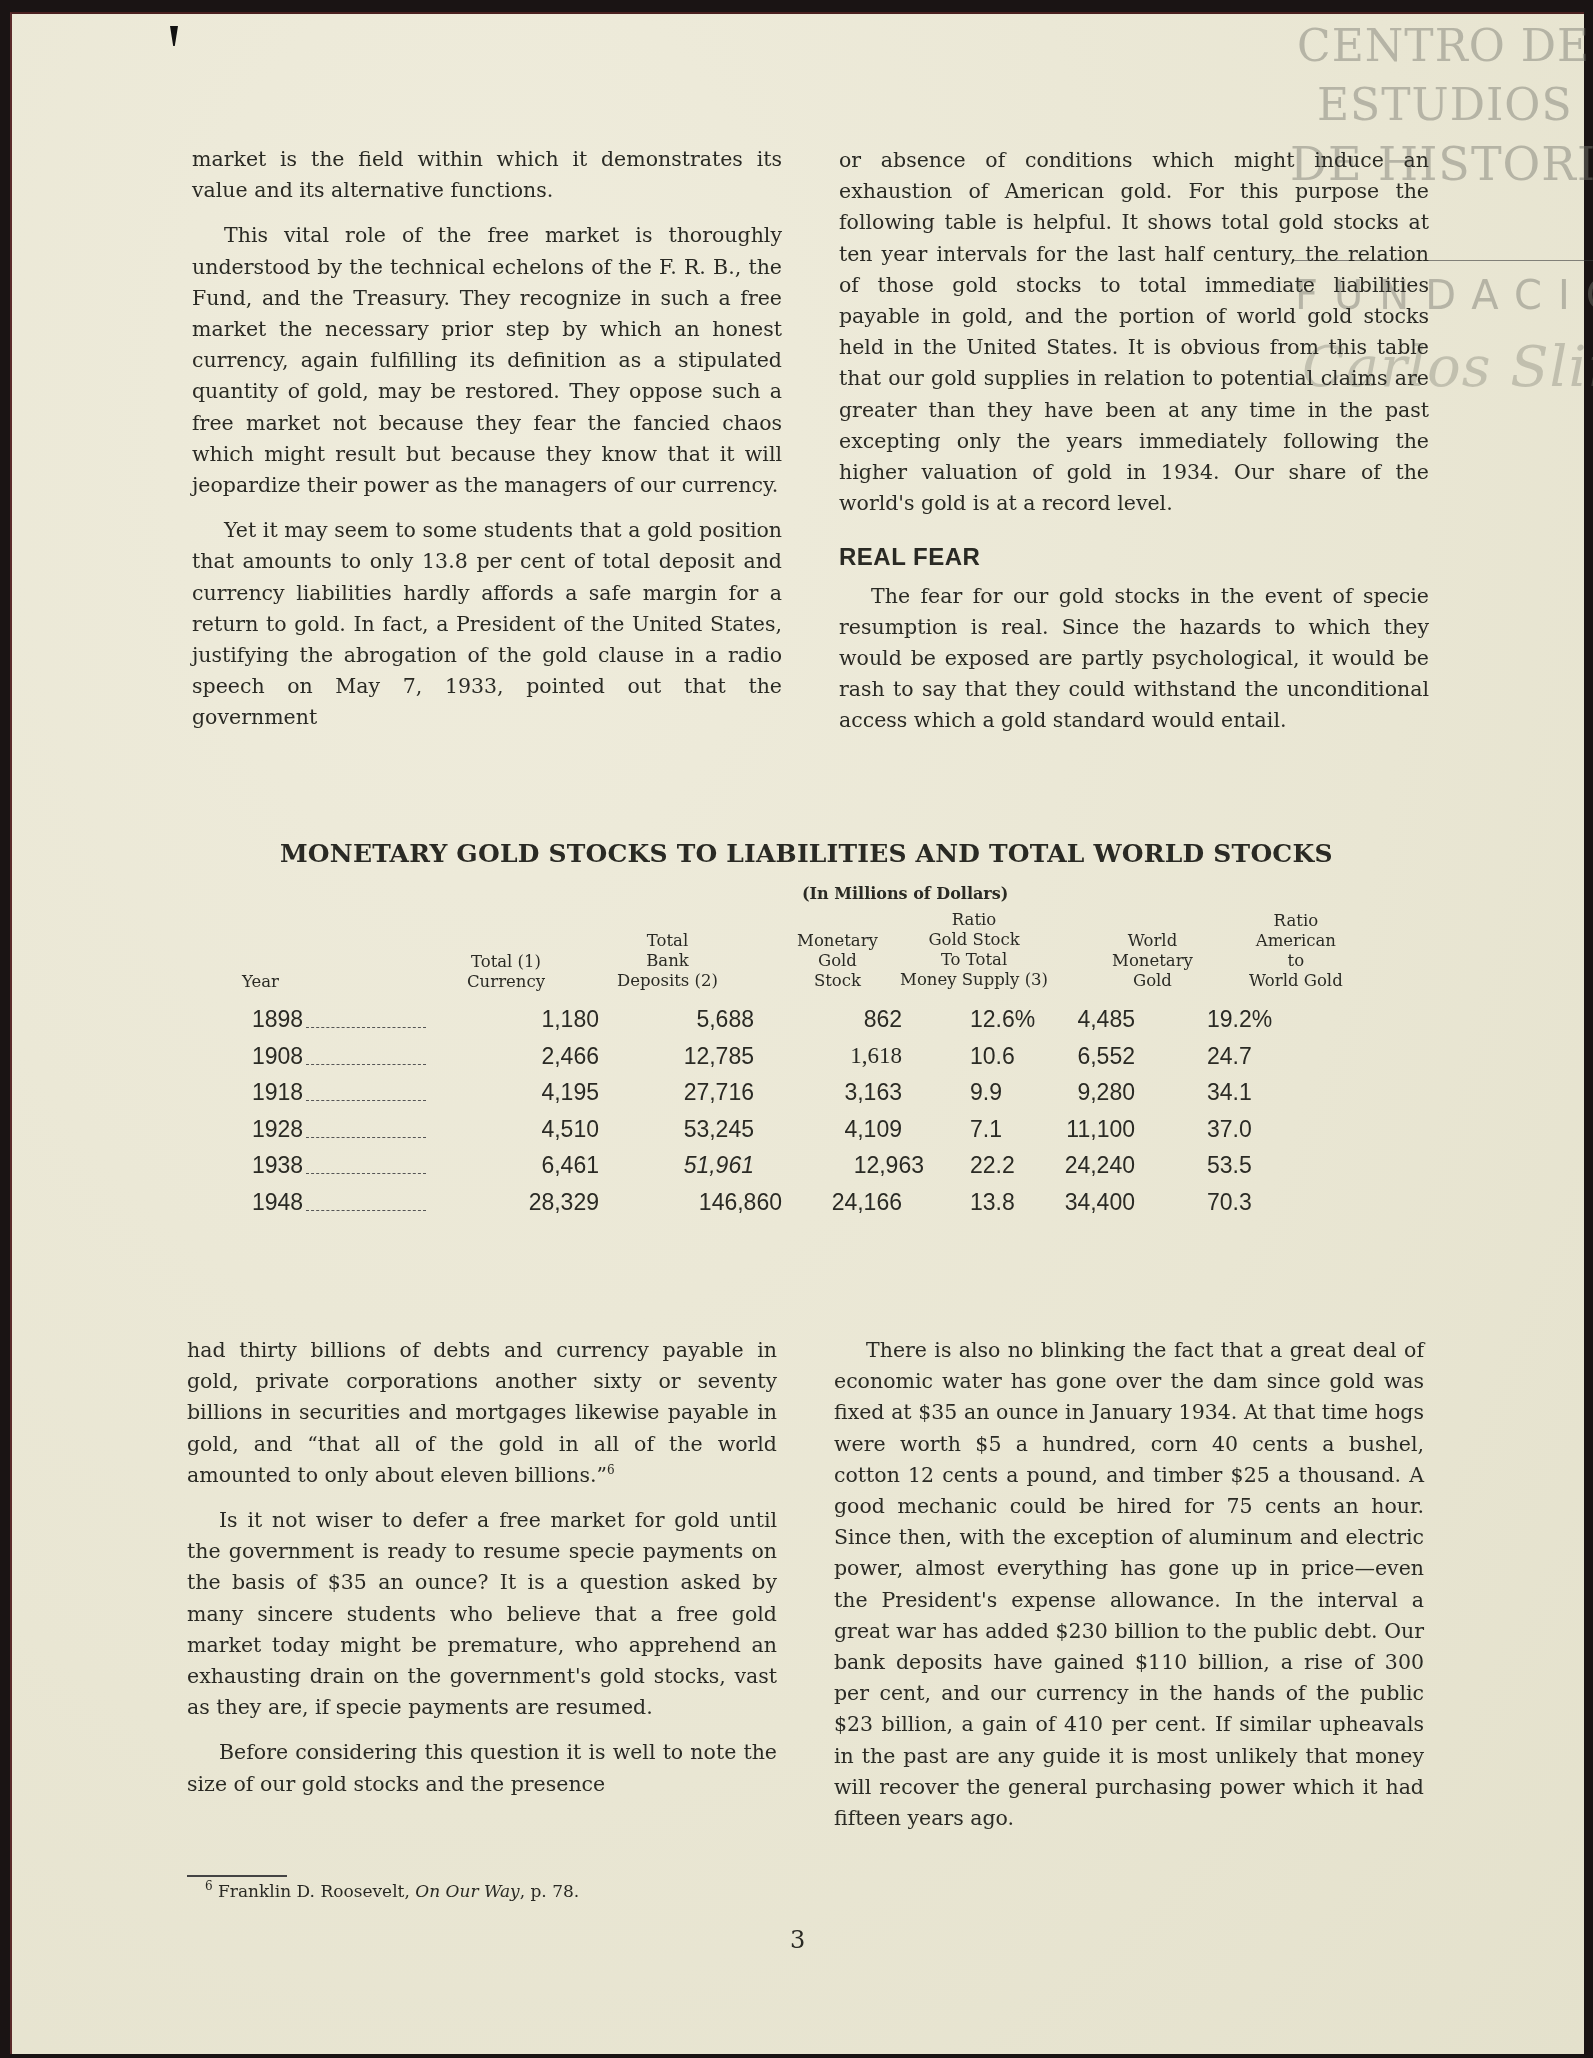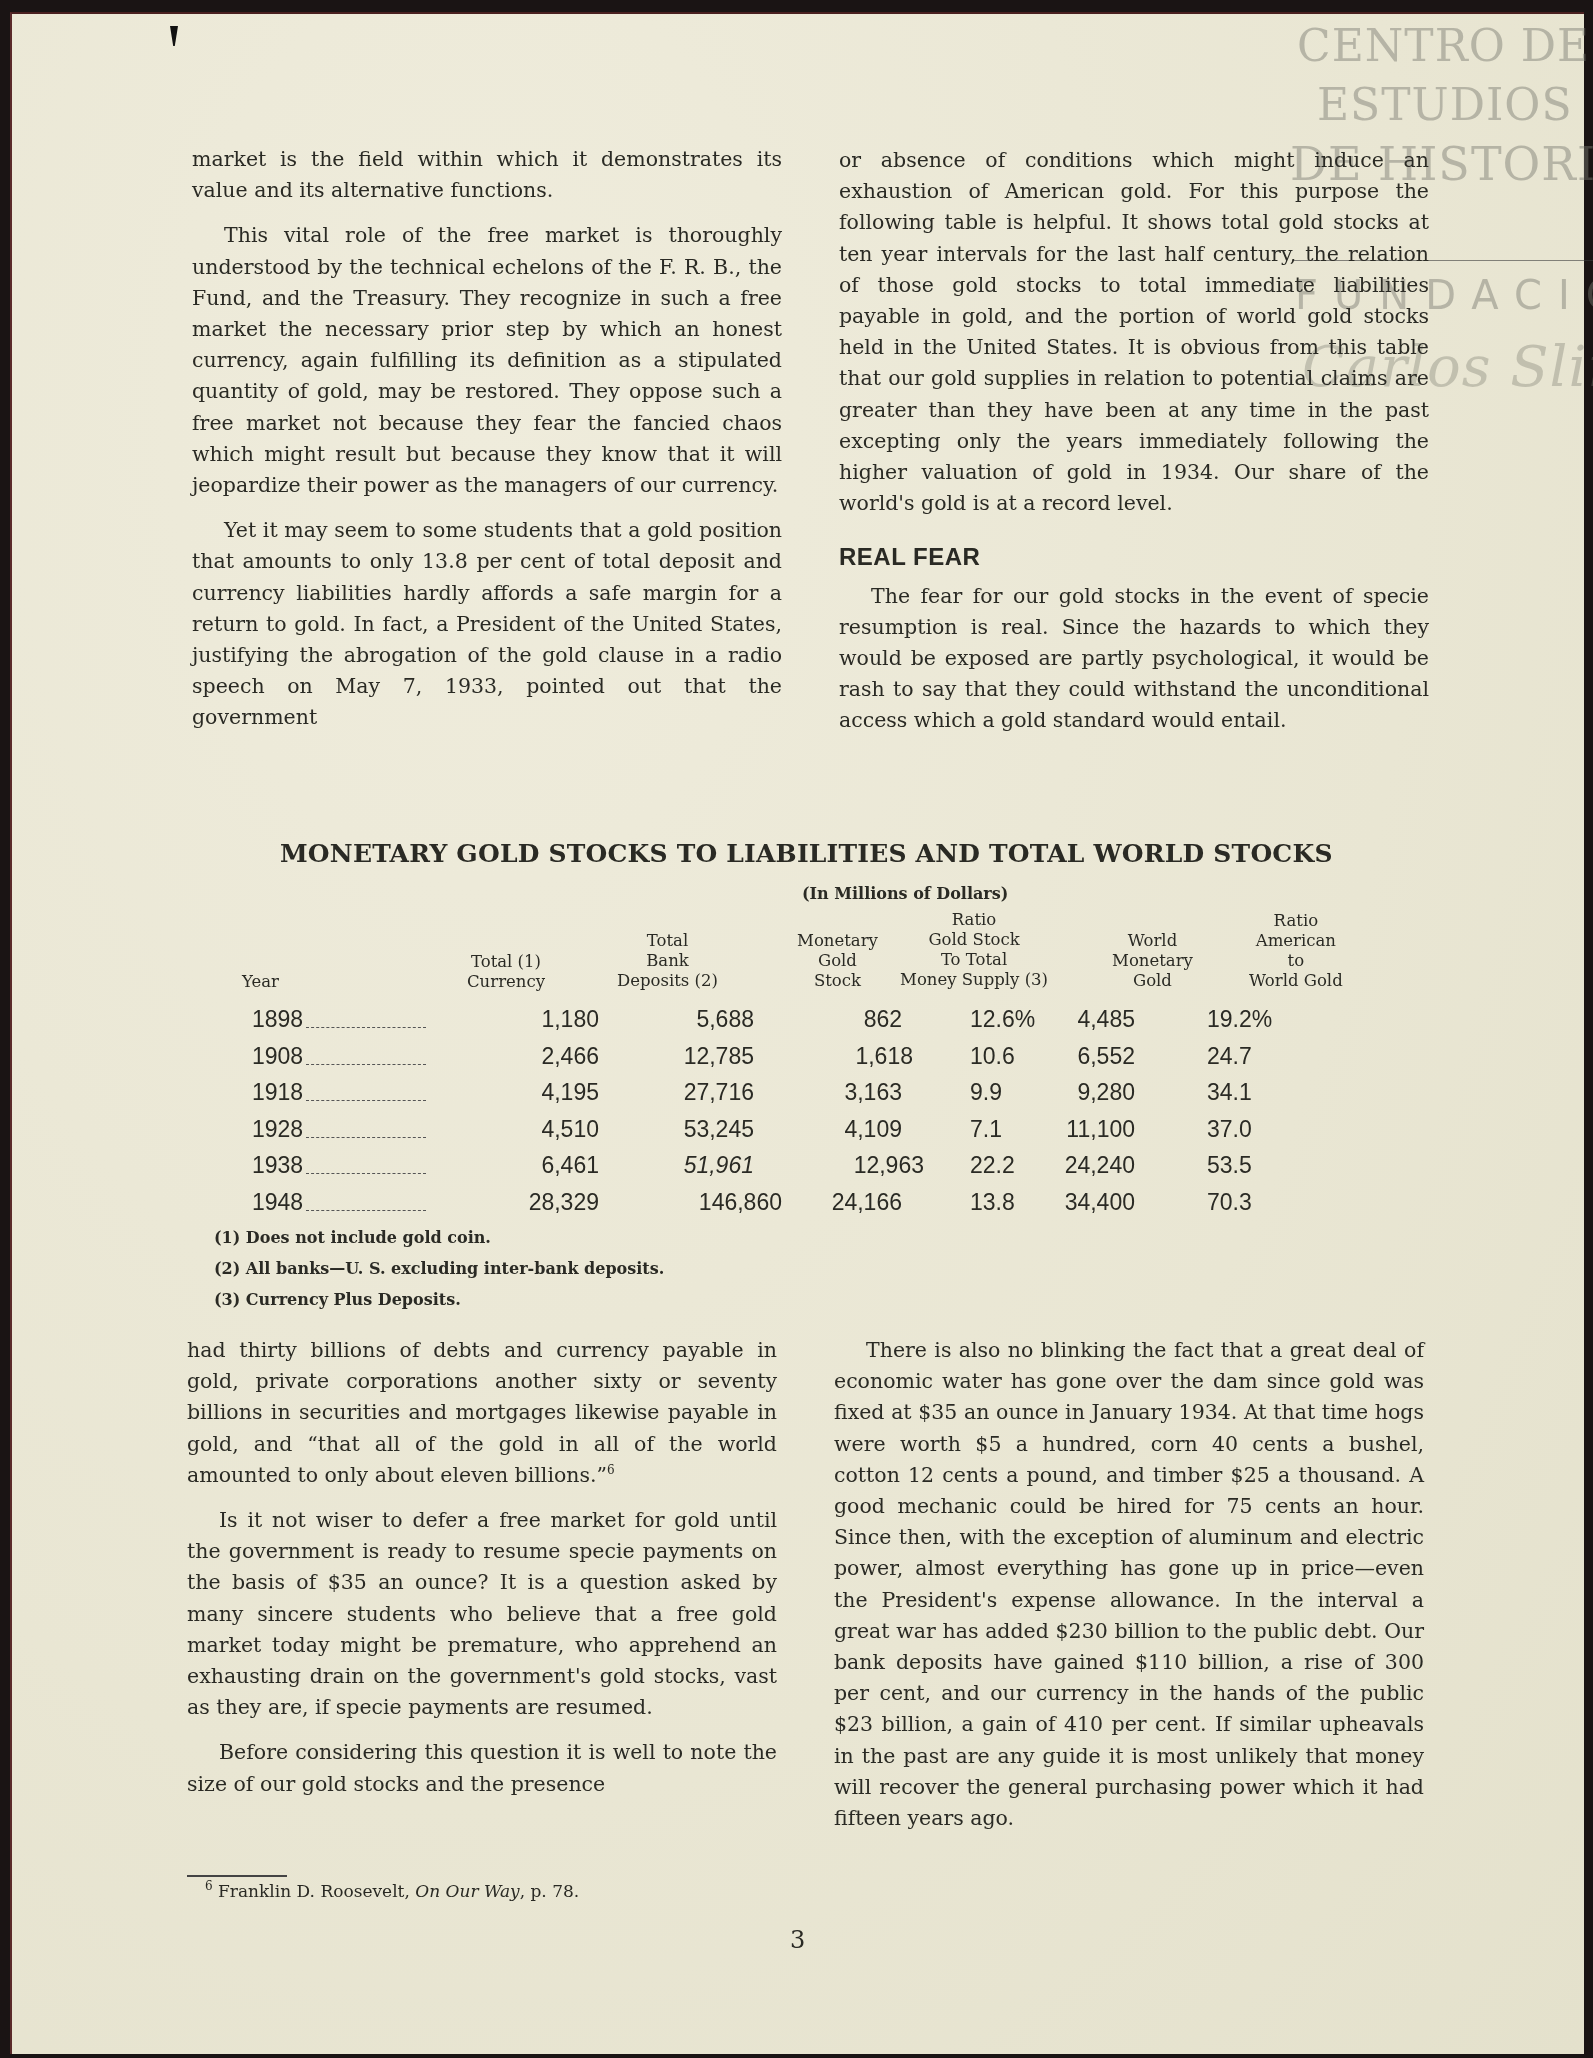--- a/index.html
+++ b/index.html
@@ -141,21 +141,21 @@
         <span class="cell" style="right: 470px;">862</span>
         <span class="cell" style="left: 718px;">12.6%</span>
         <span class="cell" style="right: 237px;">4,485</span>
         <span class="cell" style="left: 955px;">19.2%</span>
       </div>
       <div class="row">
         <span class="cell year">1908</span>
         <span class="leader"></span>
         <span class="cell" style="right: 773px;">2,466</span>
         <span class="cell" style="right: 618px;">12,785</span>
-        <span class="cell" style="right: 459px;">1,618</span>
+        <span class="cell" style="right: 470px; font-family: Liberation Serif, serif;">1,618</span>
         <span class="cell" style="left: 718px;">10.6</span>
         <span class="cell" style="right: 237px;">6,552</span>
         <span class="cell" style="left: 955px;">24.7</span>
       </div>
       <div class="row">
         <span class="cell year">1918</span>
         <span class="leader"></span>
         <span class="cell" style="right: 773px;">4,195</span>
         <span class="cell" style="right: 618px;">27,716</span>
         <span class="cell" style="right: 470px;">3,163</span>
@@ -188,25 +188,20 @@
         <span class="leader"></span>
         <span class="cell" style="right: 773px;">28,329</span>
         <span class="cell" style="right: 590px;">146,860</span>
         <span class="cell" style="right: 470px;">24,166</span>
         <span class="cell" style="left: 718px;">13.8</span>
         <span class="cell" style="right: 237px;">34,400</span>
         <span class="cell" style="left: 955px;">70.3</span>
       </div>
     </div>
 
-  <div class="notes">
-    <div>(1) Does not include gold coin.</div>
-    <div>(2)  All banks—U. S. excluding inter-bank deposits.</div>
-    <div>(3)  Currency Plus Deposits.</div>
-  </div>
 
   <div class="col col-left-bot">
     <p class="noindent"><span>had thirty billions of debts and currency payable in gold, private corporations another sixty or seventy billions in securities and mortgages likewise payable in gold, and “that all of the gold in all of the world amounted to only about eleven billions.”</span><span class="sup">6</span></p>
     <p>Is it not wiser to defer a free market for gold until the government is ready to resume specie payments on the basis of $35 an ounce?  It is a question asked by many sincere students who believe that a free gold market today might be premature, who apprehend an exhausting drain on the government's gold stocks, vast as they are, if specie payments are resumed.</p>
     <p>Before considering this question it is well to note the size of our gold stocks and the presence</p>
   </div>
 
   <div class="col col-right-bot">
     <p>There is also no blinking the fact that a great deal of economic water has gone over the dam since gold was fixed at $35 an ounce in January 1934.  At that time hogs were worth $5 a hundred, corn 40 cents a bushel, cotton 12 cents a pound, and timber $25 a thousand.  A good mechanic could be hired for 75 cents an hour.  Since then, with the exception of aluminum and electric power, almost everything has gone up in price—even the President's expense allowance.  In the interval a great war has added $230 billion to the public debt.  Our bank deposits have gained $110 billion, a rise of 300 per cent, and our currency in the hands of the public $23 billion, a gain of 410 per cent.  If similar upheavals in the past are any guide it is most unlikely that money will recover the general purchasing power which it had fifteen years ago.</p>
   </div>

